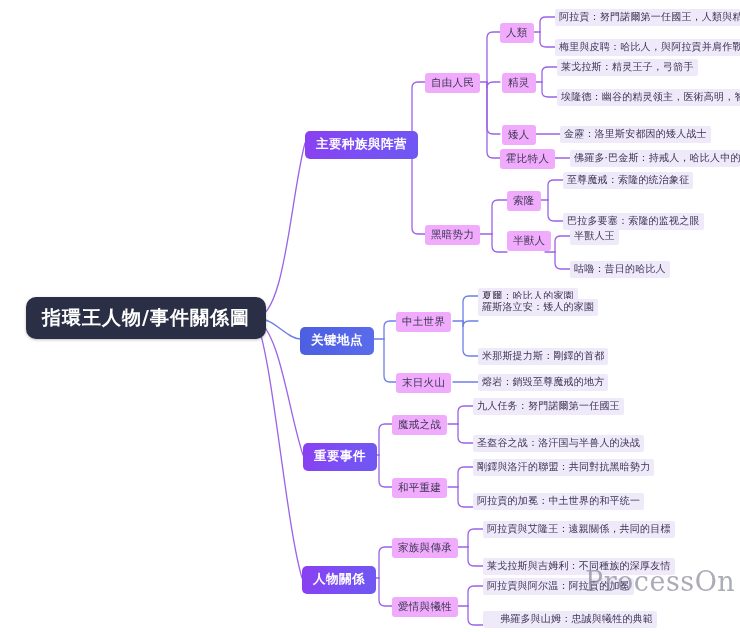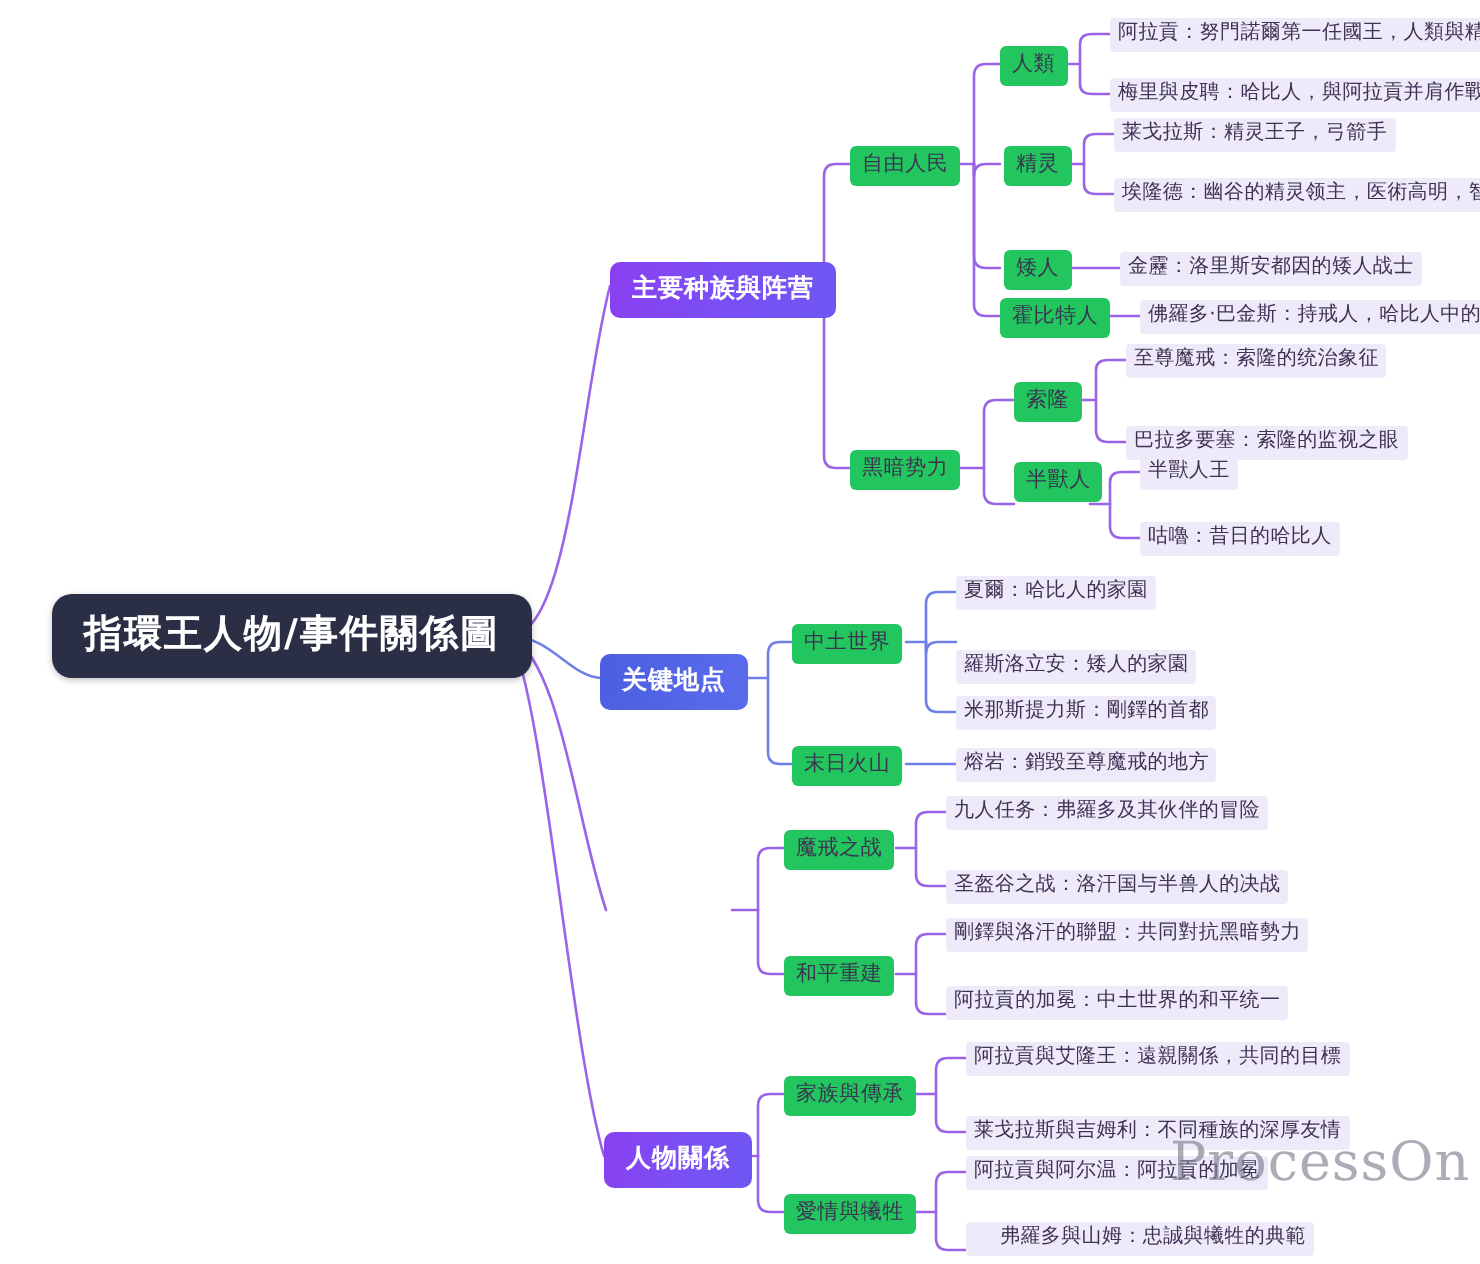--- a/index.html
+++ b/index.html
@@ -62,21 +62,21 @@
   }
   .branch-purple {
     background: linear-gradient(100deg, #8a3ff0 0%, #7a4ff5 50%, #6f57f2 100%);
   }
   .branch-blue {
     background: linear-gradient(100deg, #4b5fe0 0%, #5566e8 60%, #5a6cec 100%);
   }
 
   
   .sub-node {
-    background: #22c55e;
+    background: #f0abfc;
     color: #3a3550;
     border-radius: 3px;
     font-size: 10.5px;
     padding: 4px 6px 5px 6px;
     letter-spacing: 0.3px;
   }
 
   
   .leaf-node {
     background: #efeafa;
@@ -218,29 +218,30 @@
   <div class="node leaf-node" style="left:563px; top:213px;">巴拉多要塞：索隆的监视之眼</div>
 
   <div class="node sub-node" style="left:507px; top:231px;">半獸人</div>
   <div class="node leaf-node" style="left:570px; top:228px;">半獸人王</div>
   <div class="node leaf-node" style="left:570px; top:261px;">咕嚕：昔日的哈比人</div>
 
   <div class="node branch-node branch-blue" style="left:300px; top:327px;">关键地点</div>
 
   <div class="node sub-node" style="left:396px; top:312px;">中土世界</div>
   <div class="node leaf-node" style="left:478px; top:288px;">夏爾：哈比人的家園</div>
-  <div class="node leaf-node" style="left:478px; top:325px;">羅斯洛立安：矮人的家園</div>
+  <div class="node leaf-node" style="left:478px; top:299px;">羅斯洛立安：矮人的家園</div>
   <div class="node leaf-node" style="left:478px; top:348px;">米那斯提力斯：剛鐸的首都</div>
 
   <div class="node sub-node" style="left:396px; top:373px;">末日火山</div>
   <div class="node leaf-node" style="left:478px; top:374px;">熔岩：銷毀至尊魔戒的地方</div>
 
+  <div class="node branch-node branch-purple" style="left:303px; top:443px;">重要事件</div>
 
   <div class="node sub-node" style="left:392px; top:415px;">魔戒之战</div>
-  <div class="node leaf-node" style="left:473px; top:398px;">九人任务：弗羅多及其伙伴的冒险</div>
+  <div class="node leaf-node" style="left:473px; top:398px;">九人任务：努門諾爾第一任國王</div>
   <div class="node leaf-node" style="left:473px; top:435px;">圣盔谷之战：洛汗国与半兽人的决战</div>
 
   <div class="node sub-node" style="left:392px; top:478px;">和平重建</div>
   <div class="node leaf-node" style="left:473px; top:459px;">剛鐸與洛汗的聯盟：共同對抗黑暗勢力</div>
   <div class="node branch-node branch-purple" style="left:302px; top:566px;">人物關係</div>
 
   <div class="node leaf-node" style="left:473px; top:493px;">阿拉貢的加冕：中土世界的和平统一</div>
 
   <div class="node sub-node" style="left:392px; top:538px;">家族與傳承</div>
   <div class="node leaf-node" style="left:483px; top:558px;">莱戈拉斯與吉姆利：不同種族的深厚友情</div>

